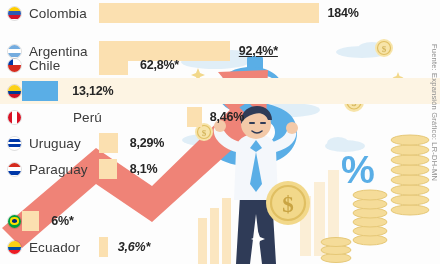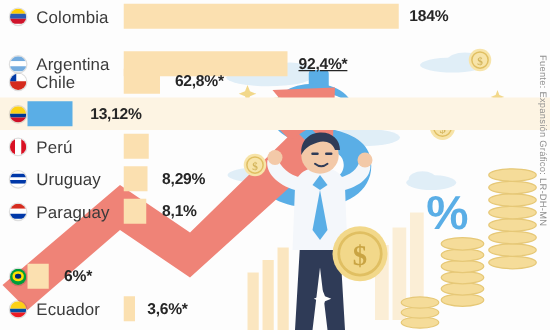--- a/index.html
+++ b/index.html
@@ -217,29 +217,30 @@
         <i style="top:0;height:50%;background:#fcd116;"></i>
         <i style="top:50%;height:25%;background:#003893;"></i>
         <i style="top:75%;height:25%;background:#ce1126;"></i>
       </span>
       <span class="barwrap">
         <span class="bar accent" style="width:8.5%;"></span>
         <span class="val" style="left:12%;">13,12%</span>
       </span>
     </div>
 
-    <div class="row" style="top:104px;">
+    <div class="row" style="top:104px;gap:44px;">
       <span class="flag">
         <i style="top:0;left:0;width:33%;height:100%;background:#d91023;"></i>
         <i style="top:0;left:33%;width:34%;height:100%;background:#ffffff;"></i>
         <i style="top:0;left:67%;width:33%;height:100%;background:#d91023;"></i>
       </span>
       <span class="cname">Perú</span>
       <span class="barwrap">
         <span class="bar" style="width:5.8%;"></span>
+        <span class="val" style="left:9%;">8,46%</span>
       </span>
     </div>
 
     <div class="row" style="top:130px;">
       <span class="flag">
         <i style="top:0;height:22%;background:#ffffff;"></i>
         <i style="top:22%;height:18%;background:#0038a8;"></i>
         <i style="top:40%;height:20%;background:#ffffff;"></i>
         <i style="top:60%;height:18%;background:#0038a8;"></i>
         <i style="top:78%;height:22%;background:#ffffff;"></i>
@@ -279,21 +280,21 @@
 
     <div class="row" style="top:234px;">
       <span class="flag">
         <i style="top:0;height:50%;background:#fcd116;"></i>
         <i style="top:50%;height:25%;background:#034ea2;"></i>
         <i style="top:75%;height:25%;background:#ed1c24;"></i>
       </span>
       <span class="cname">Ecuador</span>
       <span class="barwrap">
         <span class="bar" style="width:2.6%;"></span>
-        <span class="val" style="left:5.5%;">3,6%*</span>
+        <span class="val" style="left:5.5%;font-style:italic;">3,6%*</span>
       </span>
     </div>
 
   </div>
 
   <div class="credit">Fuente: Expansión    Gráfico: LR-DH-MN</div>
 
 </div>
 
 </body></html>

